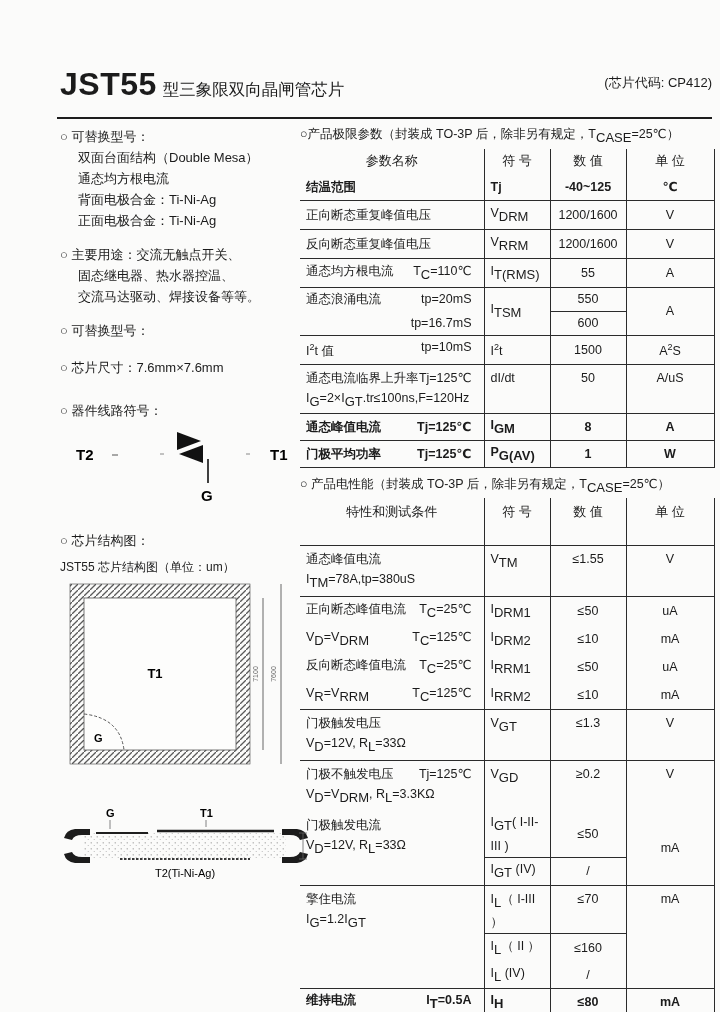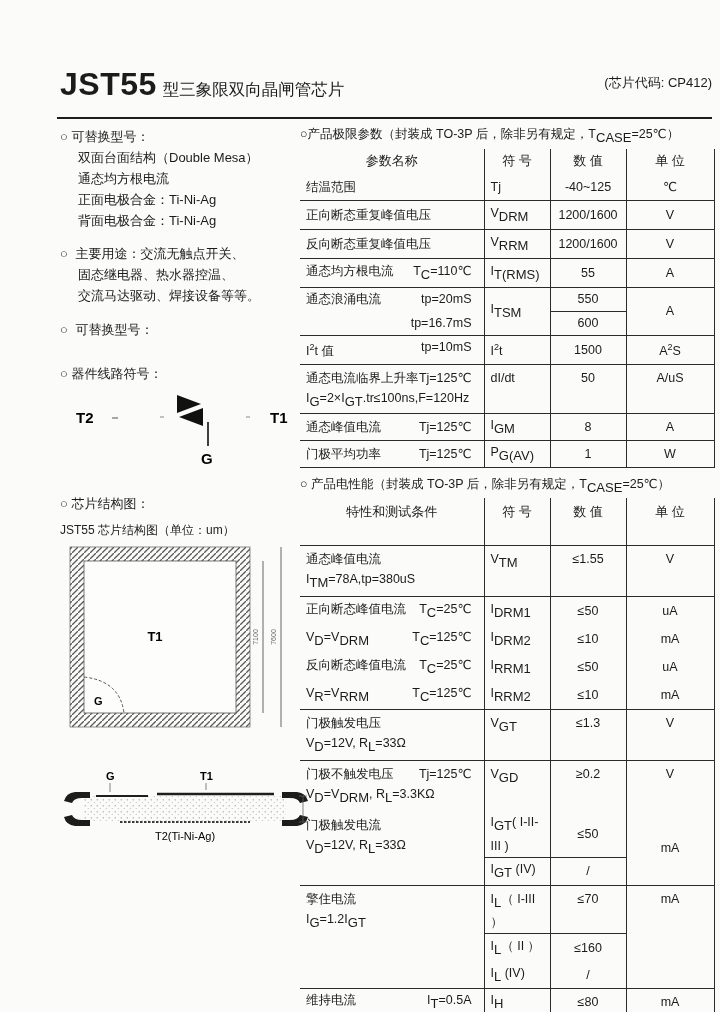--- a/index.html
+++ b/index.html
@@ -12,42 +12,42 @@
   
   .hdr{position:absolute;left:60px;top:66px;width:652px;}
   .hdr .model{font-size:32px;font-weight:bold;letter-spacing:.5px;}
   .hdr .trest{font-size:16.5px;font-weight:normal;margin-left:6px;}
   .hdr .code{float:right;font-size:13px;margin-top:8px;}
   .hdr-rule{position:absolute;left:57px;top:117px;width:655px;height:2px;background:#1d1d1d;}
   
   .leftcol{position:absolute;left:60px;top:126px;width:236px;line-height:21px;}
   .sec{margin-bottom:13px;}
   .sub{padding-left:18px;}
-  .mt8{margin-top:8px;font-family:Liberation Mono, monospace;} .mt16{margin-top:16px;} .mt22{margin-top:22px;}
+  .mt8{margin-top:8px;} .mt16{margin-top:16px;} .mt22{margin-top:22px;}
   svg text{font-family:"Liberation Sans","DejaVu Sans",sans-serif;}
   .triac{display:block;margin:4px 0 2px 10px;}
   .diagwrap{margin-top:6px;}
   .diagcap{font-size:12px;width:225px;color:#222;}
   
   .rightcol{position:absolute;left:300px;top:124px;width:414px;}
   .sect-title{font-size:12.5px;margin:2px 0 4px 0;white-space:nowrap;}
   .ptable{border-collapse:collapse;width:414px;table-layout:fixed;font-size:12.5px;}
   .ptable td{padding:1px 6px;vertical-align:middle;line-height:20px;}
   col.w-name{width:184px;} col.w-sym{width:66px;} col.w-val{width:76px;} col.w-unit{width:88px;}
   .c-sym,.c-val,.c-unit{border-left:1.2px solid #2b2b2b;}
   .c-unit{border-right:1.2px solid #2b2b2b;}
   .bb{border-bottom:1.2px solid #2b2b2b;}
   .center{text-align:center;}
   .th{text-align:center;font-size:13px;}
   .nc{display:flex;justify-content:space-between;}
   .cond{padding-right:6px;white-space:nowrap;}
   sub{font-size:13px;} sup{font-size:9px;}
   tr.hrow td{height:22px;vertical-align:top;padding-top:2px;}
   tr.hrow2 td{height:42px;vertical-align:top;padding-top:4px;}
-  tr.r25 td{height:24px;} tr.r27 td{height:26px;} tr.r22 td{height:21px;}
+  tr.r25 td{height:24px;font-weight:bold;} tr.r27 td{height:26px;} tr.r22 td{height:21px;}
   tr.rtall td{vertical-align:top;padding-top:3px;}
   tr.vtm td{height:46px;} tr.didt td{height:44px;} tr.vgd td{height:46px;}
   tr.igt1 td{height:32px;} tr.r26 td{height:25px;}
   .gap{margin-top:7px;}
 </style>
 </head>
 <body>
 
 <div class="page">
 
@@ -56,34 +56,37 @@
     <span class="model">JST55</span><span class="trest">型三象限双向晶闸管芯片</span>
   </div>
   <div class="hdr-rule"></div>
 
   <div class="leftcol">
 
     <div class="sec">
       <div>○ 可替换型号：</div>
       <div class="sub">双面台面结构（Double Mesa）</div>
       <div class="sub">通态均方根电流</div>
+      <div class="sub">背面电极合金：Ti-Ni-Ag</div>
       <div class="sub">正面电极合金：Ti-Ni-Ag</div>
-      <div class="sub">背面电极合金：Ti-Ni-Ag</div>
     </div>
 
     <div class="sec mt8">
       <div>○ 主要用途：交流无触点开关、</div>
       <div class="sub">固态继电器、热水器控温、</div>
       <div class="sub">交流马达驱动、焊接设备等等。</div>
     </div>
 
     <div class="sec mt8">
       <div>○ 可替换型号：</div>
     </div>
 
+    <div class="sec mt16">
+      <div>○ 芯片尺寸：7.6mm×7.6mm</div>
+    </div>
 
     <div class="sec mt22">
       <div>○ 器件线路符号：</div>
       <svg class="triac" width="232" height="92" viewBox="0 0 232 92">
         <text x="6" y="35" font-size="15" font-weight="bold">T2</text>
         <line x1="42" y1="30" x2="48" y2="30" stroke="#555" stroke-width="1"></line>
         <line x1="90" y1="29" x2="94" y2="29" stroke="#888" stroke-width="1"></line>
         <polygon points="107,7 107,25 131,16" fill="#111"></polygon>
         <polygon points="133,20 133,38 109,29" fill="#111"></polygon>
         <line x1="138" y1="34" x2="138" y2="58" stroke="#111" stroke-width="1.6"></line>

